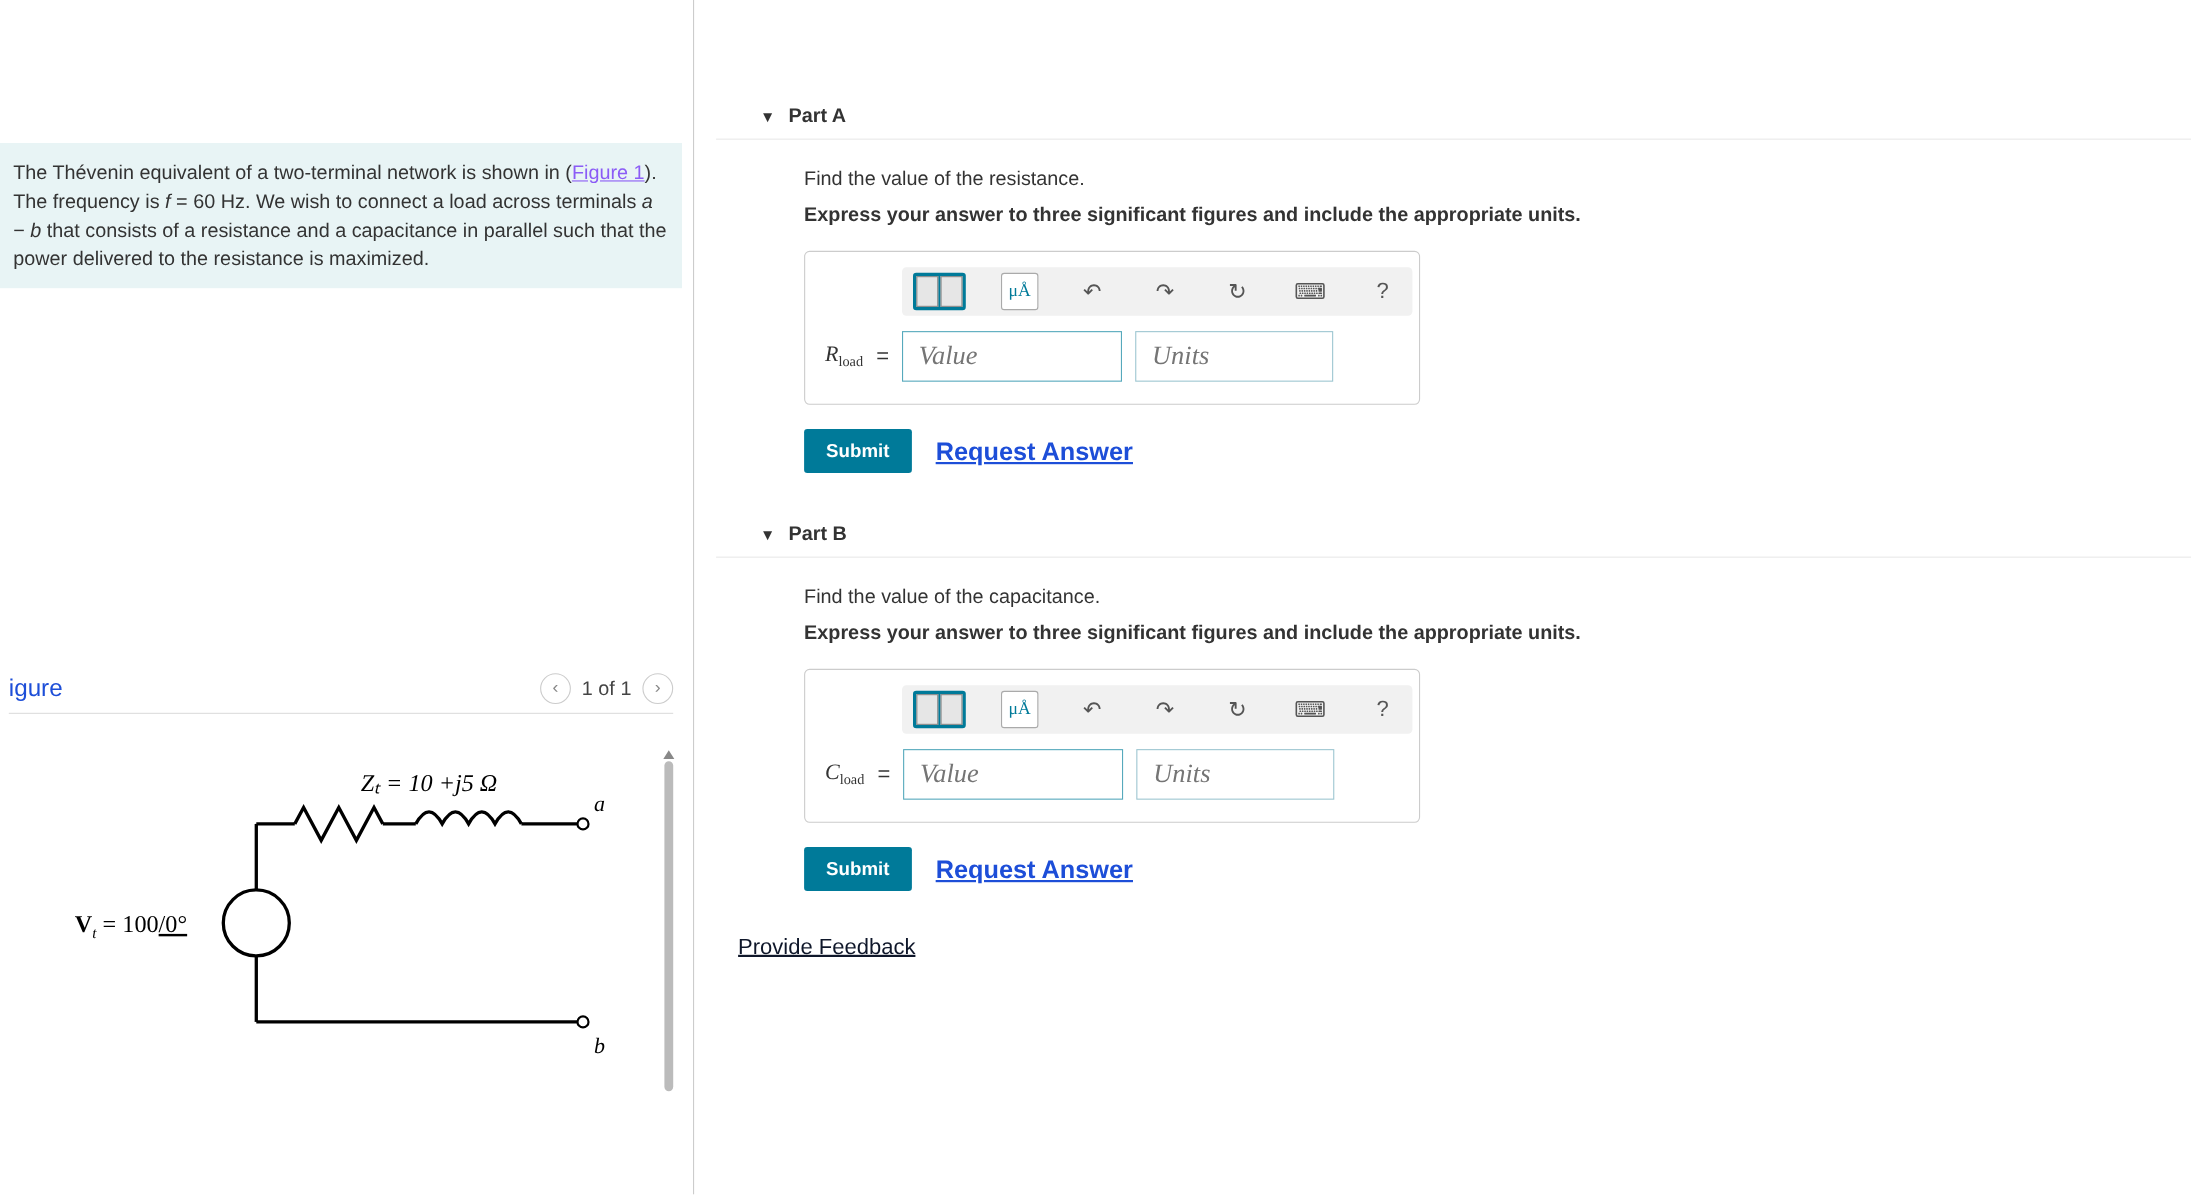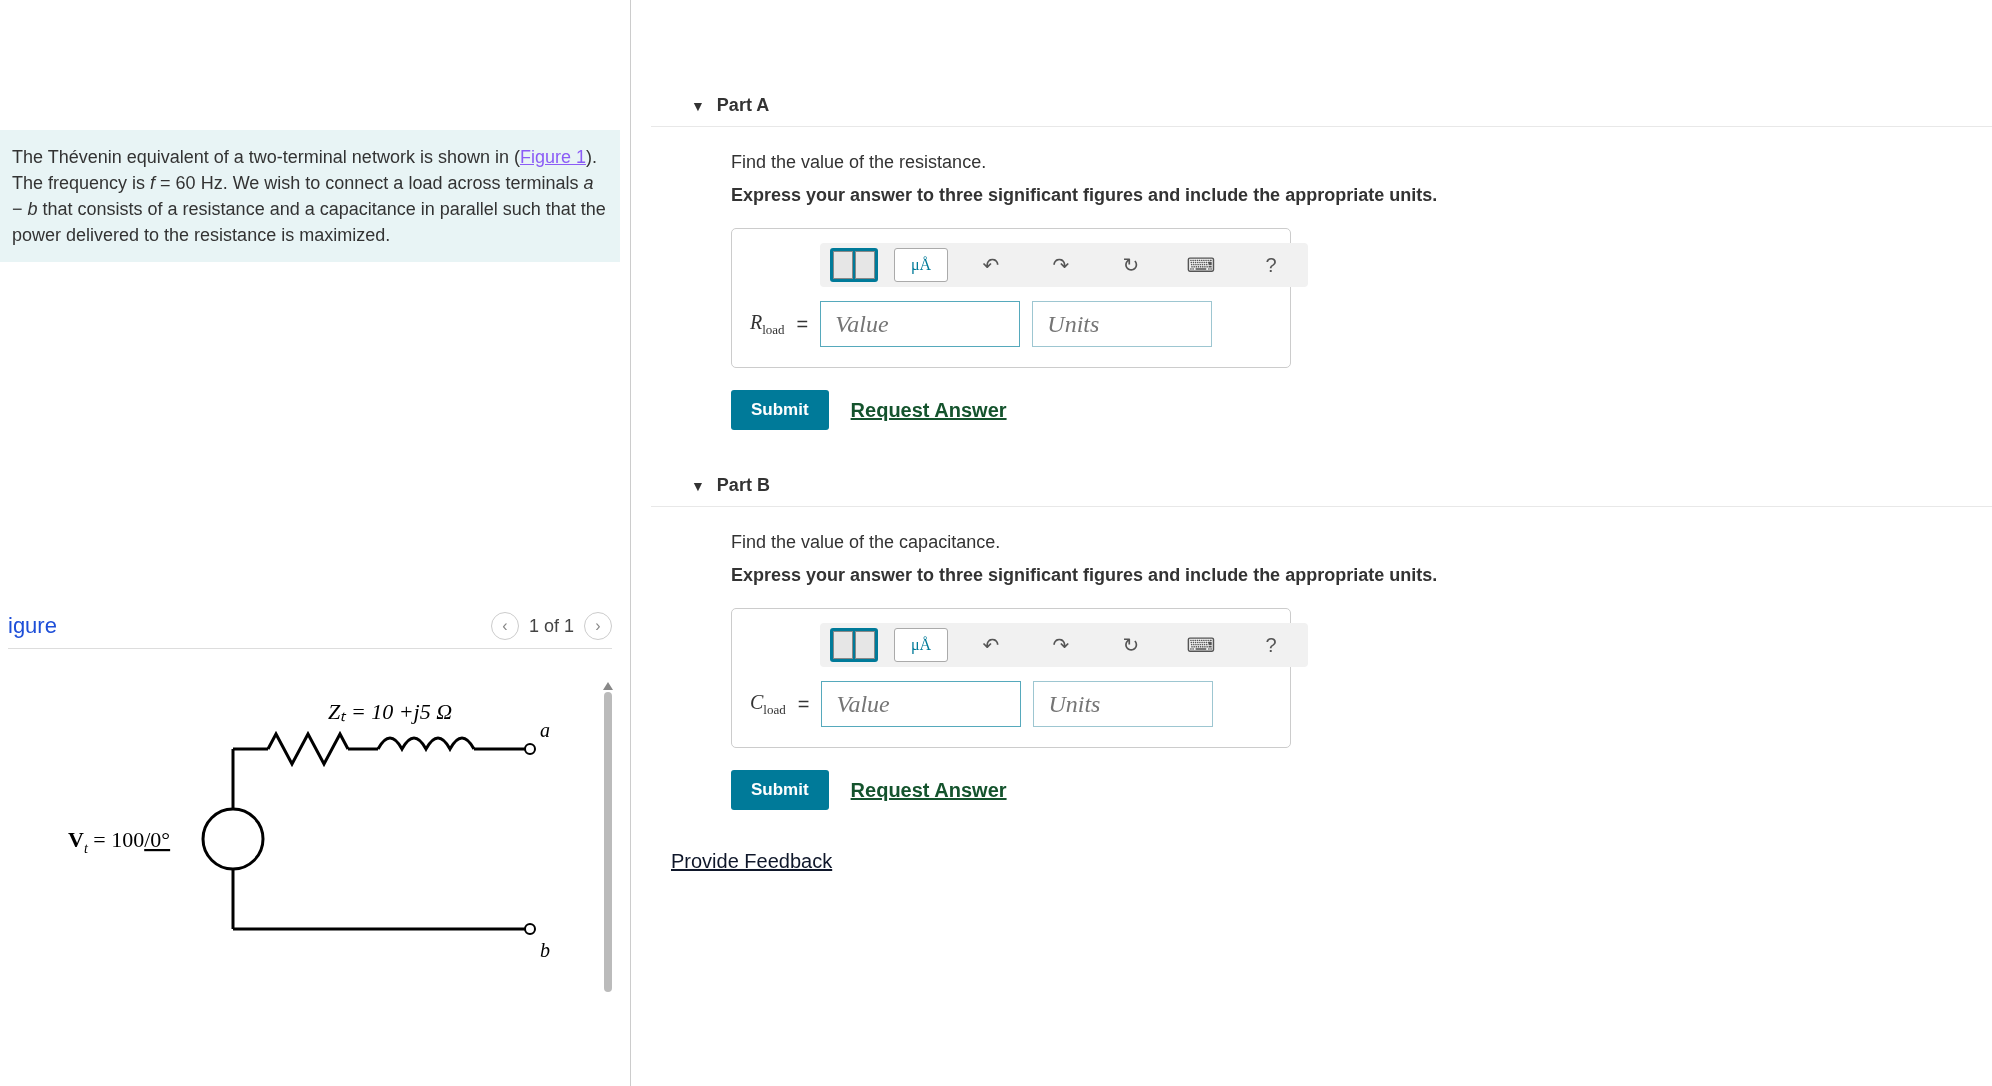--- a/index.html
+++ b/index.html
@@ -94,23 +94,23 @@
   background: #f1f1f1;
   border-radius: 4px;
   display: inline-flex;
   align-items: center;
   gap: 16px;
   padding: 5px 10px;
   margin-left: 70px;
   margin-bottom: 14px;
 }
 .tool-btn {
-  width: 54px; height: 34px;
+  width: 34px; height: 34px;
   display: inline-flex; align-items: center; justify-content: center;
-  color: #555; font-size: 20px;
+  color: #555; font-size: 20px; margin-left: 16px;
 }
 .tool-btn.boxed {
   background: #fff;
   border: 1px solid #aaa;
   border-radius: 3px;
 }
 .tool-pair { display: inline-flex; gap: 2px; background: #007a99; padding: 3px; border-radius: 3px; }
 .tool-pair .half { width: 20px; height: 28px; background: #e6e6e6; border: 1px solid #888; }
 .mu-a { font-family: Georgia, serif; color: #007a99; font-size: 16px; }
 .answer-row {
@@ -130,21 +130,21 @@
   background: #fff;
 }
 .value-input { width: 200px; }
 .units-input { width: 180px; border-color: #9dc6d1; }
 .submit-row { display: flex; align-items: center; gap: 22px; margin-top: 22px; padding-left: 80px; }
 .submit-btn {
   background: #007a99; color: #fff; border: none;
   padding: 10px 20px; font-size: 17px; font-weight: bold;
   border-radius: 3px; cursor: pointer;
 }
-.request-link { color: #14532d; text-decoration: underline; font-weight: bold; font-size: 20px; cursor: pointer; }
+.request-link { color: #1d4ed8; text-decoration: underline; font-weight: bold; font-size: 23px; cursor: pointer; }
 .feedback-link { color: #0f172a; text-decoration: underline; font-size: 20px; margin: 40px 0 0 20px; display: inline-block; cursor: pointer; }
 </style>
 </head>
 <body>
 
 <div class="left-col">
   <div class="problem-box">
     <span>The Thévenin equivalent of a two-terminal network is shown in (</span><a href="#" class="fig-link">Figure 1</a><span>). The frequency is </span><i>f</i><span> = 60 Hz. We wish to connect a load across terminals </span><i>a</i><span> − </span><i>b</i><span> that consists of a resistance and a capacitance in parallel such that the power delivered to the resistance is maximized.</span>
   </div>
 

